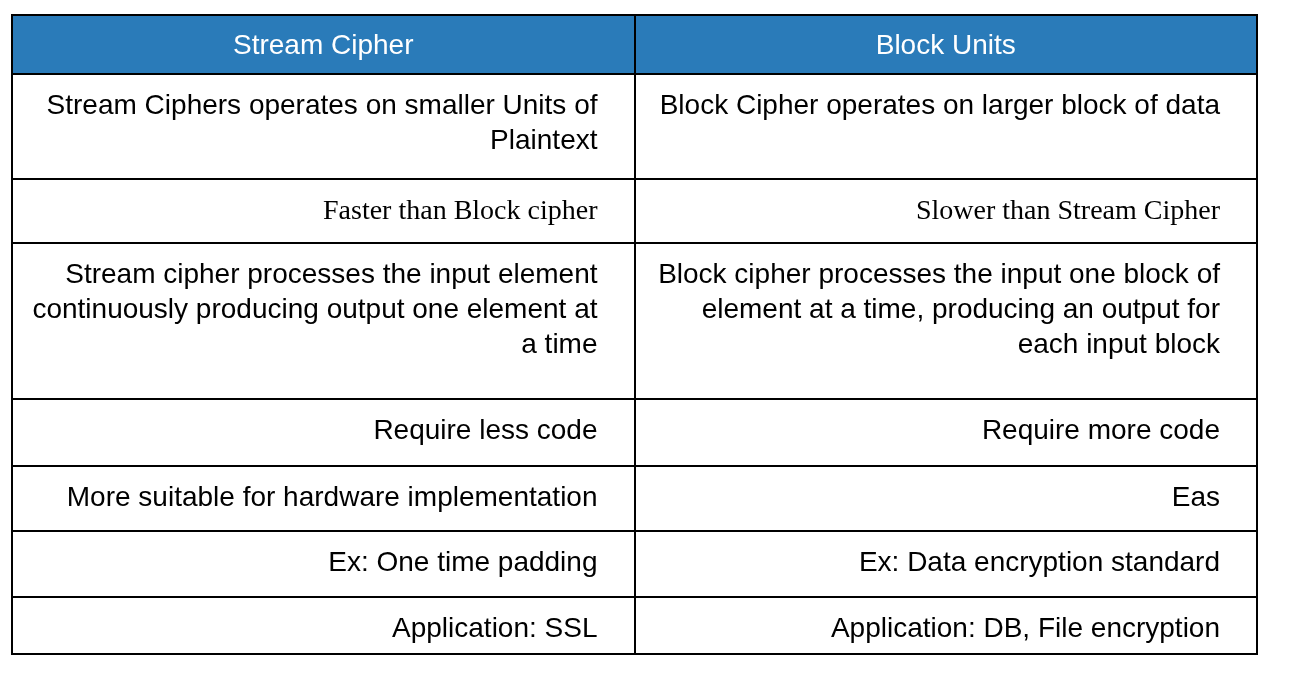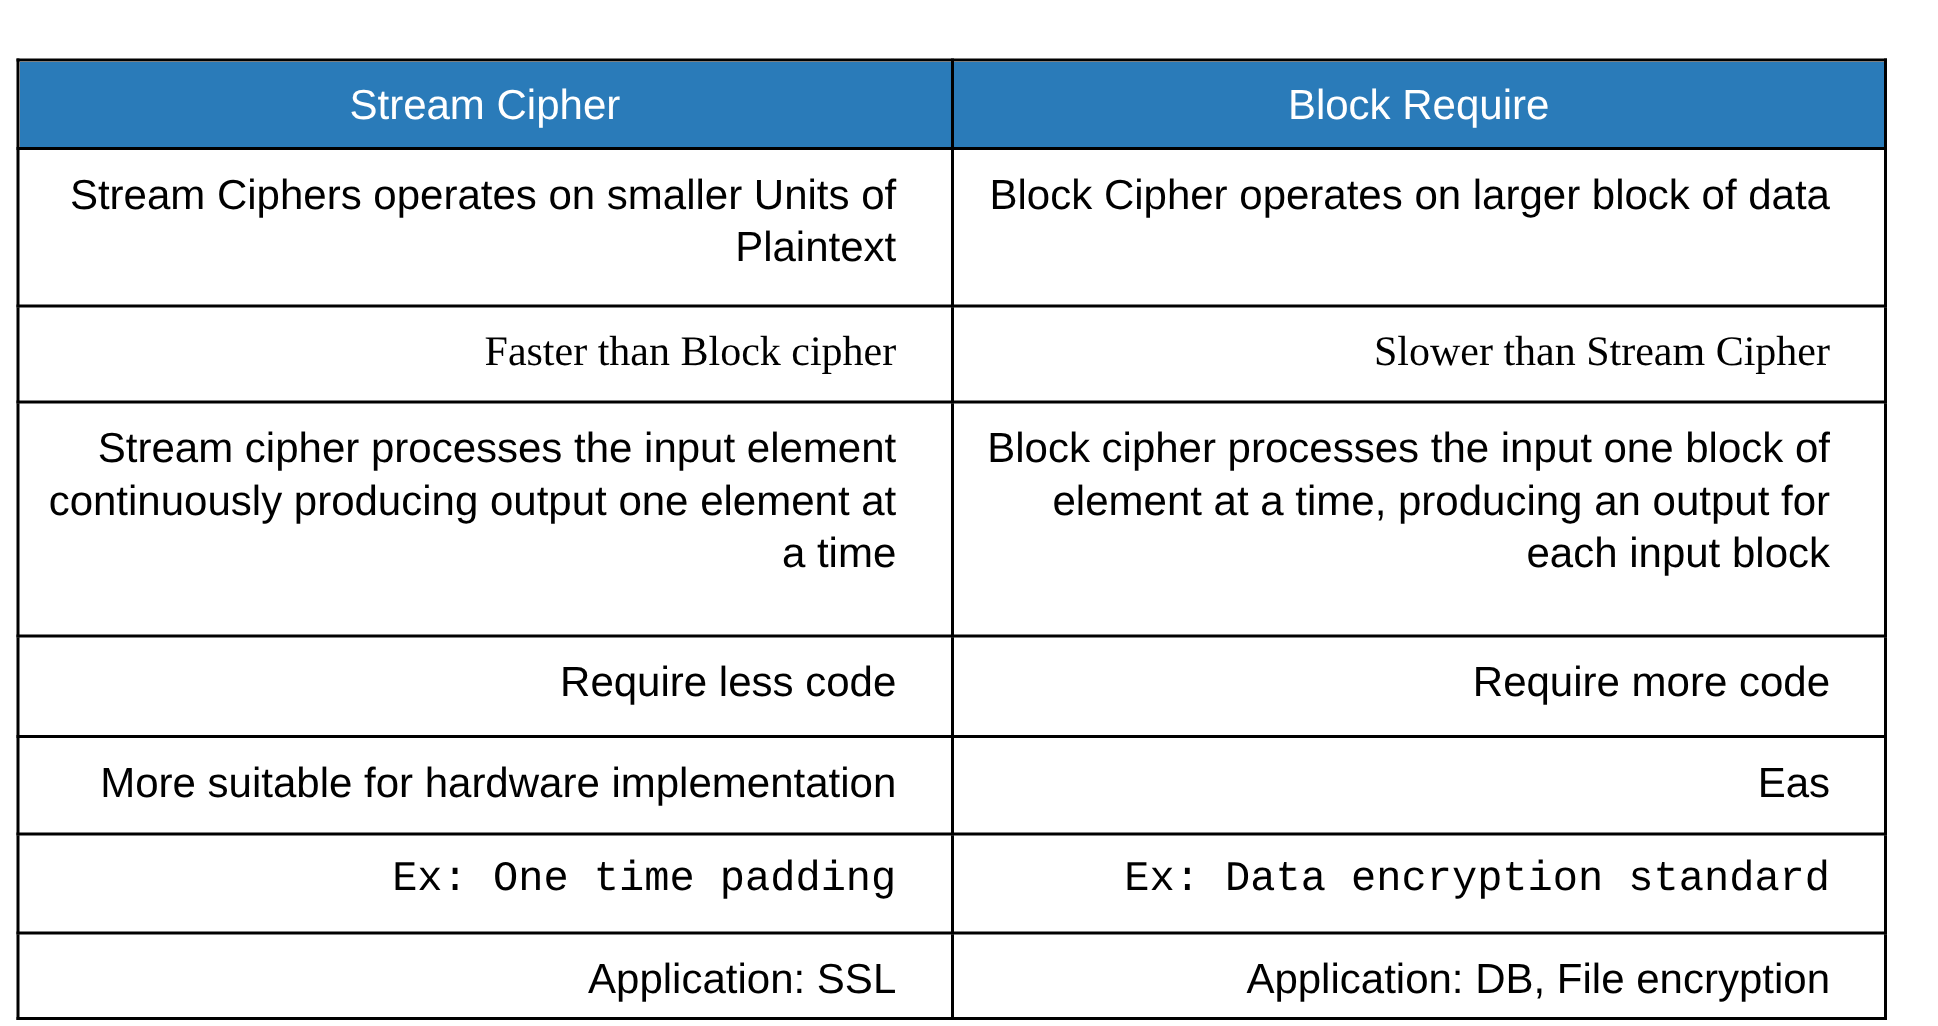--- a/index.html
+++ b/index.html
@@ -6,21 +6,21 @@
     margin: 0;
     padding: 0;
     background: var(--page_bg, #ffffff);
     width: 1292px;
     height: 684px;
     font-family: "Liberation Sans", "DejaVu Sans", sans-serif;
   }
   .table-wrap {
     position: absolute;
     left: 11px;
-    top: 39px;
+    top: 14px;
     width: 1247px;
   }
   table.cipher-table {
     border-collapse: collapse;
     table-layout: fixed;
     width: 100%;
     background: var(--cell_bg, #ffffff);
   }
   table.cipher-table col { width: 50%; }
   table.cipher-table th,
@@ -43,36 +43,36 @@
     text-align: right;
     vertical-align: top;
     padding: 12px 36px 8px 13px;
   }
   thead tr { height: 59px; }
   tbody tr:nth-child(1) { height: 105px; }
   tbody tr:nth-child(2) { height: 64px; font-family: Liberation Serif, serif; }
   tbody tr:nth-child(3) { height: 156px; }
   tbody tr:nth-child(4) { height: 67px; }
   tbody tr:nth-child(5) { height: 65px; }
-  tbody tr:nth-child(6) { height: 66px; font-family: Liberation Mono, monospace; }
+  tbody tr:nth-child(6) { height: 66px; }
   tbody tr:nth-child(7) { height: 52px; }
 </style>
 </head>
 <body>
 
 <div class="table-wrap">
   <table class="cipher-table">
     <colgroup>
         <col>
         <col>
       </colgroup>
     <thead>
       <tr>
         <th>Stream Cipher</th>
-        <th>Block Require</th>
+        <th>Block Units</th>
       </tr>
     </thead>
     <tbody>
       <tr>
         <td>Stream Ciphers operates on smaller Units of Plaintext</td>
         <td>Block Cipher operates on larger block of data</td>
       </tr>
       <tr>
         <td>Faster than Block cipher</td>
         <td>Slower than Stream Cipher</td>

